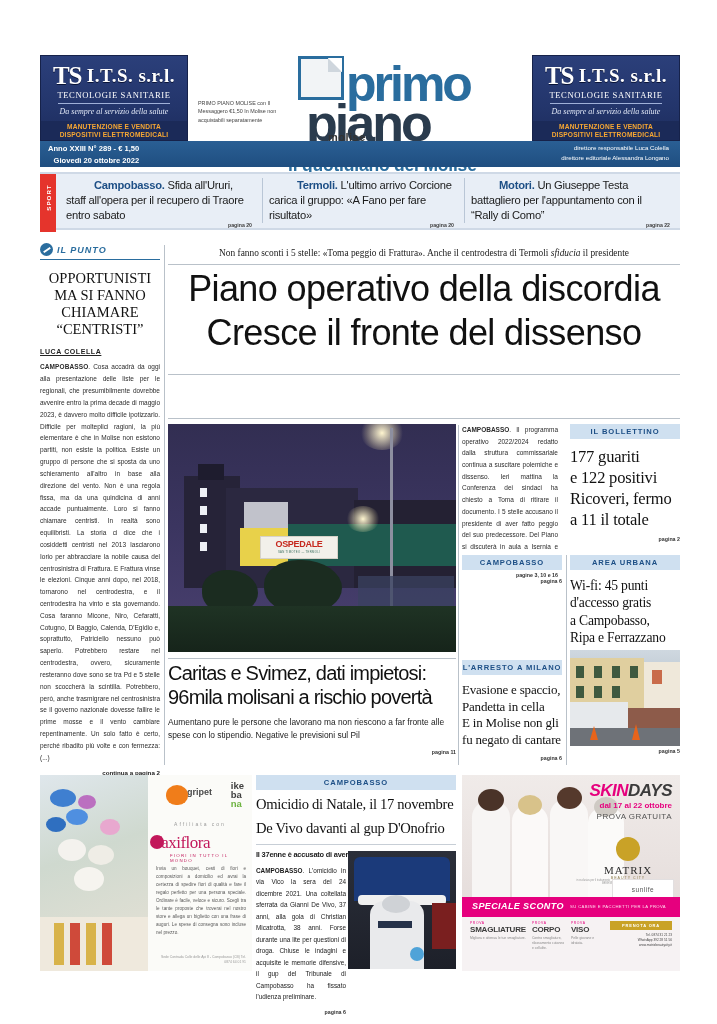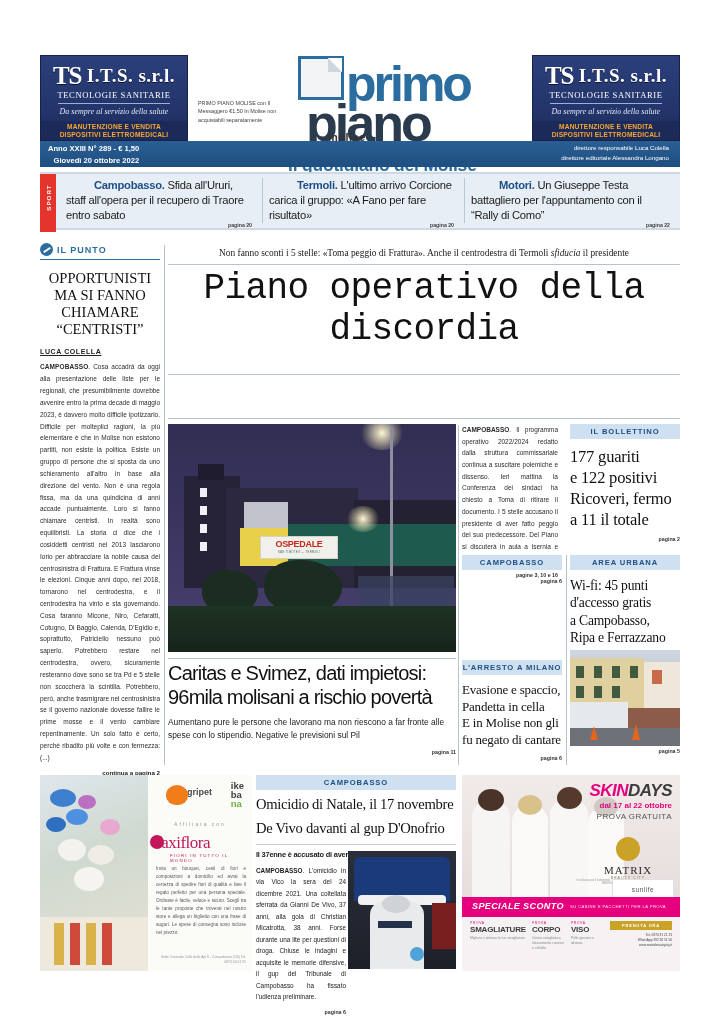--- a/index.html
+++ b/index.html
@@ -76,35 +76,35 @@
   .sport-pg { position:absolute; right:6px; top:44px; font-size:5.2px; font-weight:700; color:#3c3c3c; }
 
   
   .colL { position:absolute; left:40px; top:243px; width:120px; }
   .rule-v { position:absolute; background:#b9c1c9; width:1px; }
 
   .punto-head { display:flex; align-items:center; gap:4px; border-bottom:1.5px solid #2a6d9e; padding-bottom:3px;}
   .punto-dot { width:13px; height:13px; border-radius:50%; background:#2a6d9e; position:relative; }
   .punto-dot:after { content:""; position:absolute; left:2.5px; top:5.5px; width:8px; height:2px;
      background:#fff; transform:rotate(-35deg); }
-  .punto-label { font-size:9px; font-weight:700; color:#2a6d9e; letter-spacing:1px; }
+  .punto-label { font-size:9px; font-weight:700; color:#2a6d9e; letter-spacing:1px;font-style:italic; }
   .punto-title { font-family:"Liberation Serif", serif; font-size:14.5px; line-height:1.18;
      text-align:center; margin-top:10px; color:#111; }
   .punto-author { font-size:7px; font-weight:700; letter-spacing:.6px; color:#222;
      text-decoration:underline; margin-top:10px; }
   .punto-body { font-size:6.5px; line-height:1.82; text-align:justify; margin-top:6px; color:#2b2b2b; }
   .punto-body b { letter-spacing:.1px; }
   .cont { text-align:right; font-size:6.2px; font-weight:700; margin-top:5px; }
 
   
   .kicker { position:absolute; left:168px; top:248px; width:512px; text-align:center;
      font-family:"Liberation Serif", serif; font-size:9.4px; color:#1a1a1a; }
   .kicker i { font-style:italic; }
   .hl { position:absolute; left:168px; width:512px; text-align:center;
-     font-family:Liberation Mono, monospace; font-weight:400; color:#111; letter-spacing:-.6px; }
+     font-family:Liberation Sans, sans-serif; font-weight:400; color:#111; letter-spacing:-.6px; }
   .hl1 { top:268px; font-size:36px; }
   .hl2 { top:312px; font-size:36px; }
   .subhl { position:absolute; left:168px; top:382px; width:512px; text-align:center;
      font-family:"Liberation Serif", serif; font-style:italic; font-size:10.6px; line-height:1.5; color:#1a1a1a; }
   .hl-rule { position:absolute; left:168px; width:512px; height:1px; background:#b9c1c9; }
 
   
   .photo { position:absolute; overflow:hidden; background:#2a2740; }
   .ph-main { left:168px; top:424px; width:288px; height:228px; }
   .sky { position:absolute; inset:0; background:linear-gradient(180deg,#322e52 0%,#3b3560 45%,#4a4170 100%); }
@@ -343,20 +343,21 @@
       <b>CAMPOBASSO</b><span>. Cosa accadrà da oggi alla presentazione delle liste per le regionali, che presumibilmente dovrebbe avvenire entro la prima decade di maggio 2023, è davvero molto difficile ipotizzarlo. Difficile per molteplici ragioni, la più elementare è che in Molise non esistono partiti, non esiste la politica. Esiste un gruppo di persone che si sposta da uno schieramento all'altro in base alla direzione del vento. Non è una regola fissa, ma da una quindicina di anni accade puntualmente. Loro si fanno chiamare centristi. In realtà sono equilibristi. La storia ci dice che i cosiddetti centristi nel 2013 lasciarono Iorio per abbracciare la nobile causa del centrosinistra di Frattura. E Frattura vinse le elezioni. Cinque anni dopo, nel 2018, tornarono nel centrodestra, e il centrodestra ha vinto e sta governando. Cosa faranno Micone, Niro, Cefaratti, Cotugno, Di Baggio, Calenda, D'Egidio e, soprattutto, Patriciello nessuno può saperlo. Potrebbero restare nel centrodestra, ovvero, sicuramente resteranno dove sono se tra Pd e 5 stelle non scoccherà la scintilla. Potrebbero, però, anche trasmigrare nel centrosinistra se il governo nazionale dovesse fallire le prime mosse e il vento cambiare repentinamente. Un solo fatto è certo, perché ribadito più volte e con fermezza: (...)</span>
     </div>
     <div class="cont">continua a pagina 2</div>
   </div>
 
   <div class="kicker">
     <span>Non fanno sconti i 5 stelle: «Toma peggio di Frattura». Anche il centrodestra di Termoli </span><i>sfiducia</i><span> il presidente</span>
   </div>
   <div class="hl-rule" style="top:264px;"></div>
   <div class="hl hl1">Piano operativo della discordia</div>
+  <div class="hl hl2">Cresce il fronte del dissenso</div>
   <div class="hl-rule" style="top:374px;"></div>
   <div class="hl-rule" style="top:418px;"></div>
 
   <div class="photo ph-main">
     <div class="sky"></div>
     <div class="bldg" style="left:16px;top:52px;width:56px;height:112px;background:#262338;"></div>
     <div class="bldg" style="left:30px;top:40px;width:26px;height:16px;background:#1e1c2e;"></div>
     <div class="bldg" style="left:58px;top:64px;width:132px;height:100px;background:#2b2840;"></div>
     <div class="bldg" style="left:186px;top:76px;width:104px;height:88px;background:#242133;"></div>
     <div class="bldg" style="left:76px;top:78px;width:44px;height:34px;background:#dcdde4;opacity:.85;"></div>

